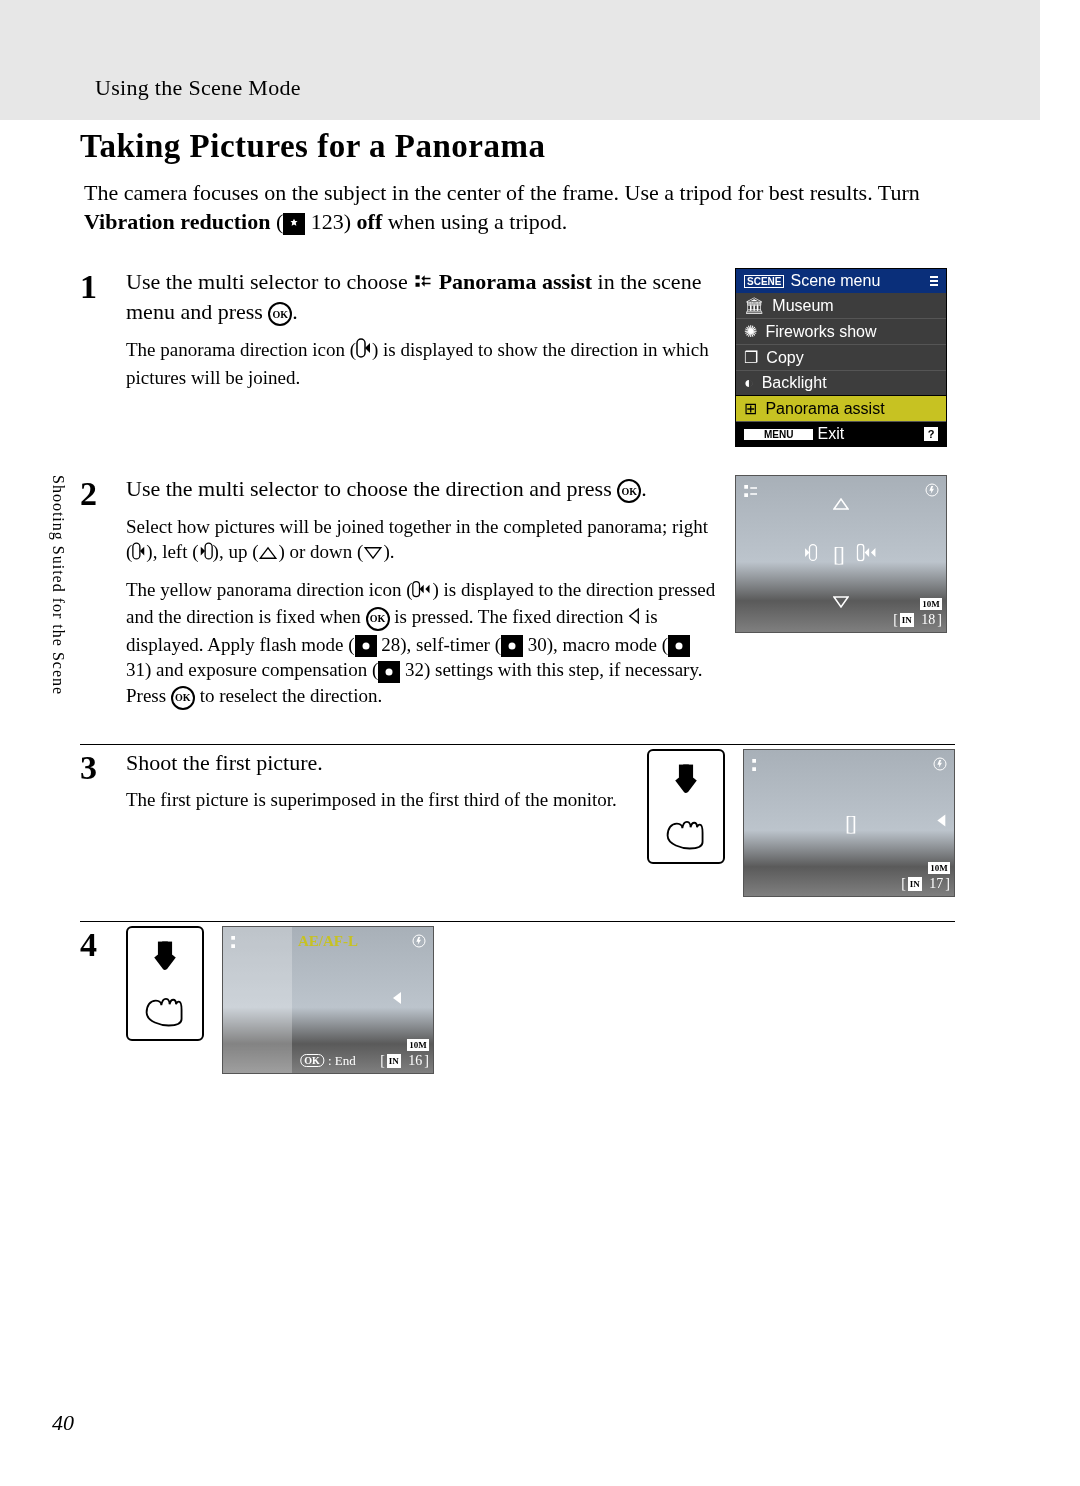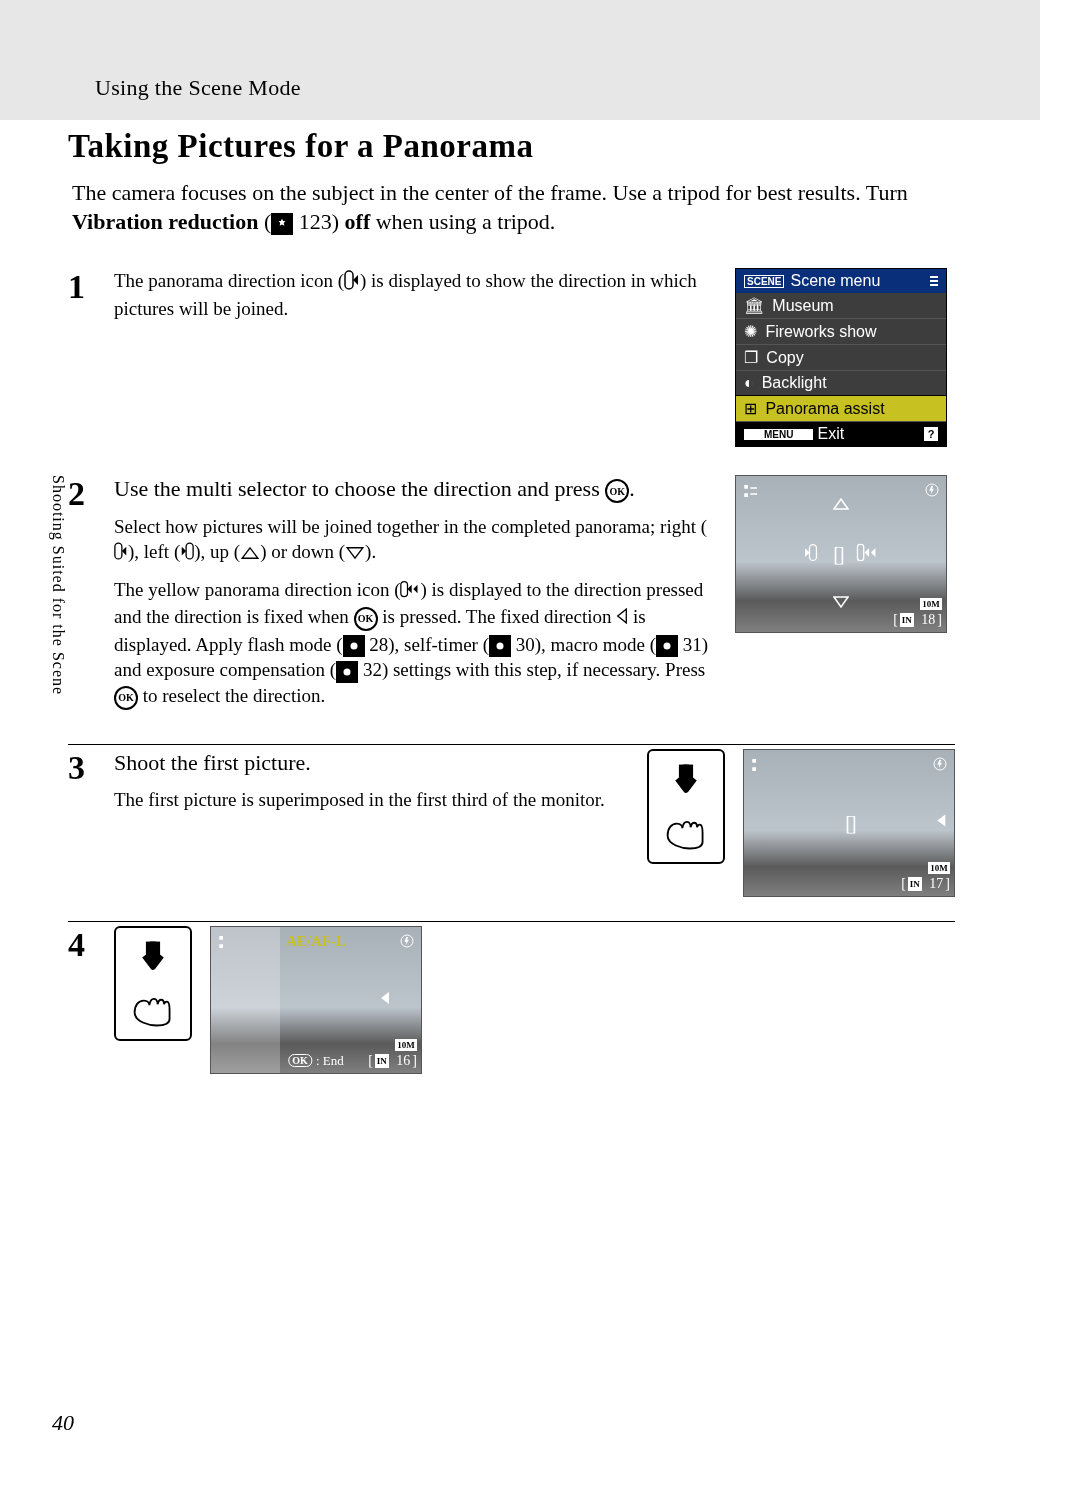--- a/index.html
+++ b/index.html
@@ -1,21 +1,21 @@
 <!DOCTYPE html>
 <html><head>
 <meta charset="utf-8">
 <style>
   * { box-sizing: border-box; margin: 0; padding: 0; }
   html, body { width: 1080px; height: 1486px; background: #fff; font-family: Georgia, 'Times New Roman', serif; color: #000; }
   .page { width: 1040px; height: 1486px; position: relative; background: #fff; }
   .top-band { position: absolute; top: 0; left: 0; right: 0; height: 120px; background: #e7e7e7; }
   .header-sub { position: absolute; top: 75px; left: 95px; font-size: 22px; letter-spacing: 0.3px; }
   .side-tab { position: absolute; top: 455px; left: 45px; width: 22px; height: 260px; writing-mode: vertical-rl; text-align: center; font-size: 16px; letter-spacing: 1px; }
-  .content { position: absolute; top: 128px; left: 68px; right: 85px; }
+  .content { position: absolute; top: 128px; left: 80px; right: 85px; }
   .h1 { font-size: 33px; font-weight: 700; letter-spacing: 0.5px; margin-bottom: 14px; }
   .intro { font-size: 22px; line-height: 1.3; margin-bottom: 28px; padding-left: 4px; }
   .step { display: flex; align-items: flex-start; margin-bottom: 24px; padding-top: 4px; }
   .step-num { font-size: 34px; font-weight: 700; width: 46px; flex-shrink: 0; line-height: 1; padding-top: 2px; }
   .step-body { flex: 1; }
   .step-right { width: 220px; flex-shrink: 0; margin-left: 18px; }
   .step-title { font-size: 22px; line-height: 1.3; margin-bottom: 10px; }
   .step-title strong { font-weight: 700; }
   .step-desc { font-size: 19px; line-height: 1.35; margin-bottom: 10px; }
   hr.sep { border: none; border-top: 1px solid #000; margin: 12px 0 0 0; }
@@ -71,20 +71,26 @@
       <span>The camera focuses on the subject in the center of the frame. Use a tripod for best results. Turn </span><strong>Vibration reduction</strong><span> (</span><span class="black-badge">
           <svg viewBox="0 0 24 24" fill="white">
             <path d="M12 3l2 4h4l-3 3 1 5-4-2-4 2 1-5-3-3h4z"></path>
           </svg>
         </span><span> 123) </span><strong>off</strong><span> when using a tripod.</span>
     </div>
 
     <div class="step">
       <div class="step-num">1</div>
       <div class="step-body">
+        <div class="step-title">
+          <span>Use the multi selector to choose </span><span class="icon-inline"><svg width="20" height="20" viewBox="0 0 24 24">
+                <path d="M3 5h5v5h-5zM3 14h5v5h-5zM10 9l4-4v3h7v2h-7v3zM10 15l4 4v-3h7v-2h-7v-3z" fill="#000"></path>
+              </svg></span>
+          <strong>Panorama assist</strong><span> in the scene menu and press </span><span class="ok-btn">OK</span><span>.</span>
+        </div>
         <div class="step-desc">
           <span>The panorama direction icon (</span><span class="icon-inline"><svg width="16" height="20" viewBox="0 0 16 20">
                 <rect x="1" y="1" width="8" height="18" rx="4" fill="none" stroke="#000" stroke-width="1.5"></rect>
                 <path d="M9 10l5-5v10z" fill="#000"></path>
               </svg></span><span>) is displayed to show the direction in which pictures will be joined.</span>
         </div>
       </div>
       <div class="step-right">
         <div class="menu">
           <div class="menu-header">

